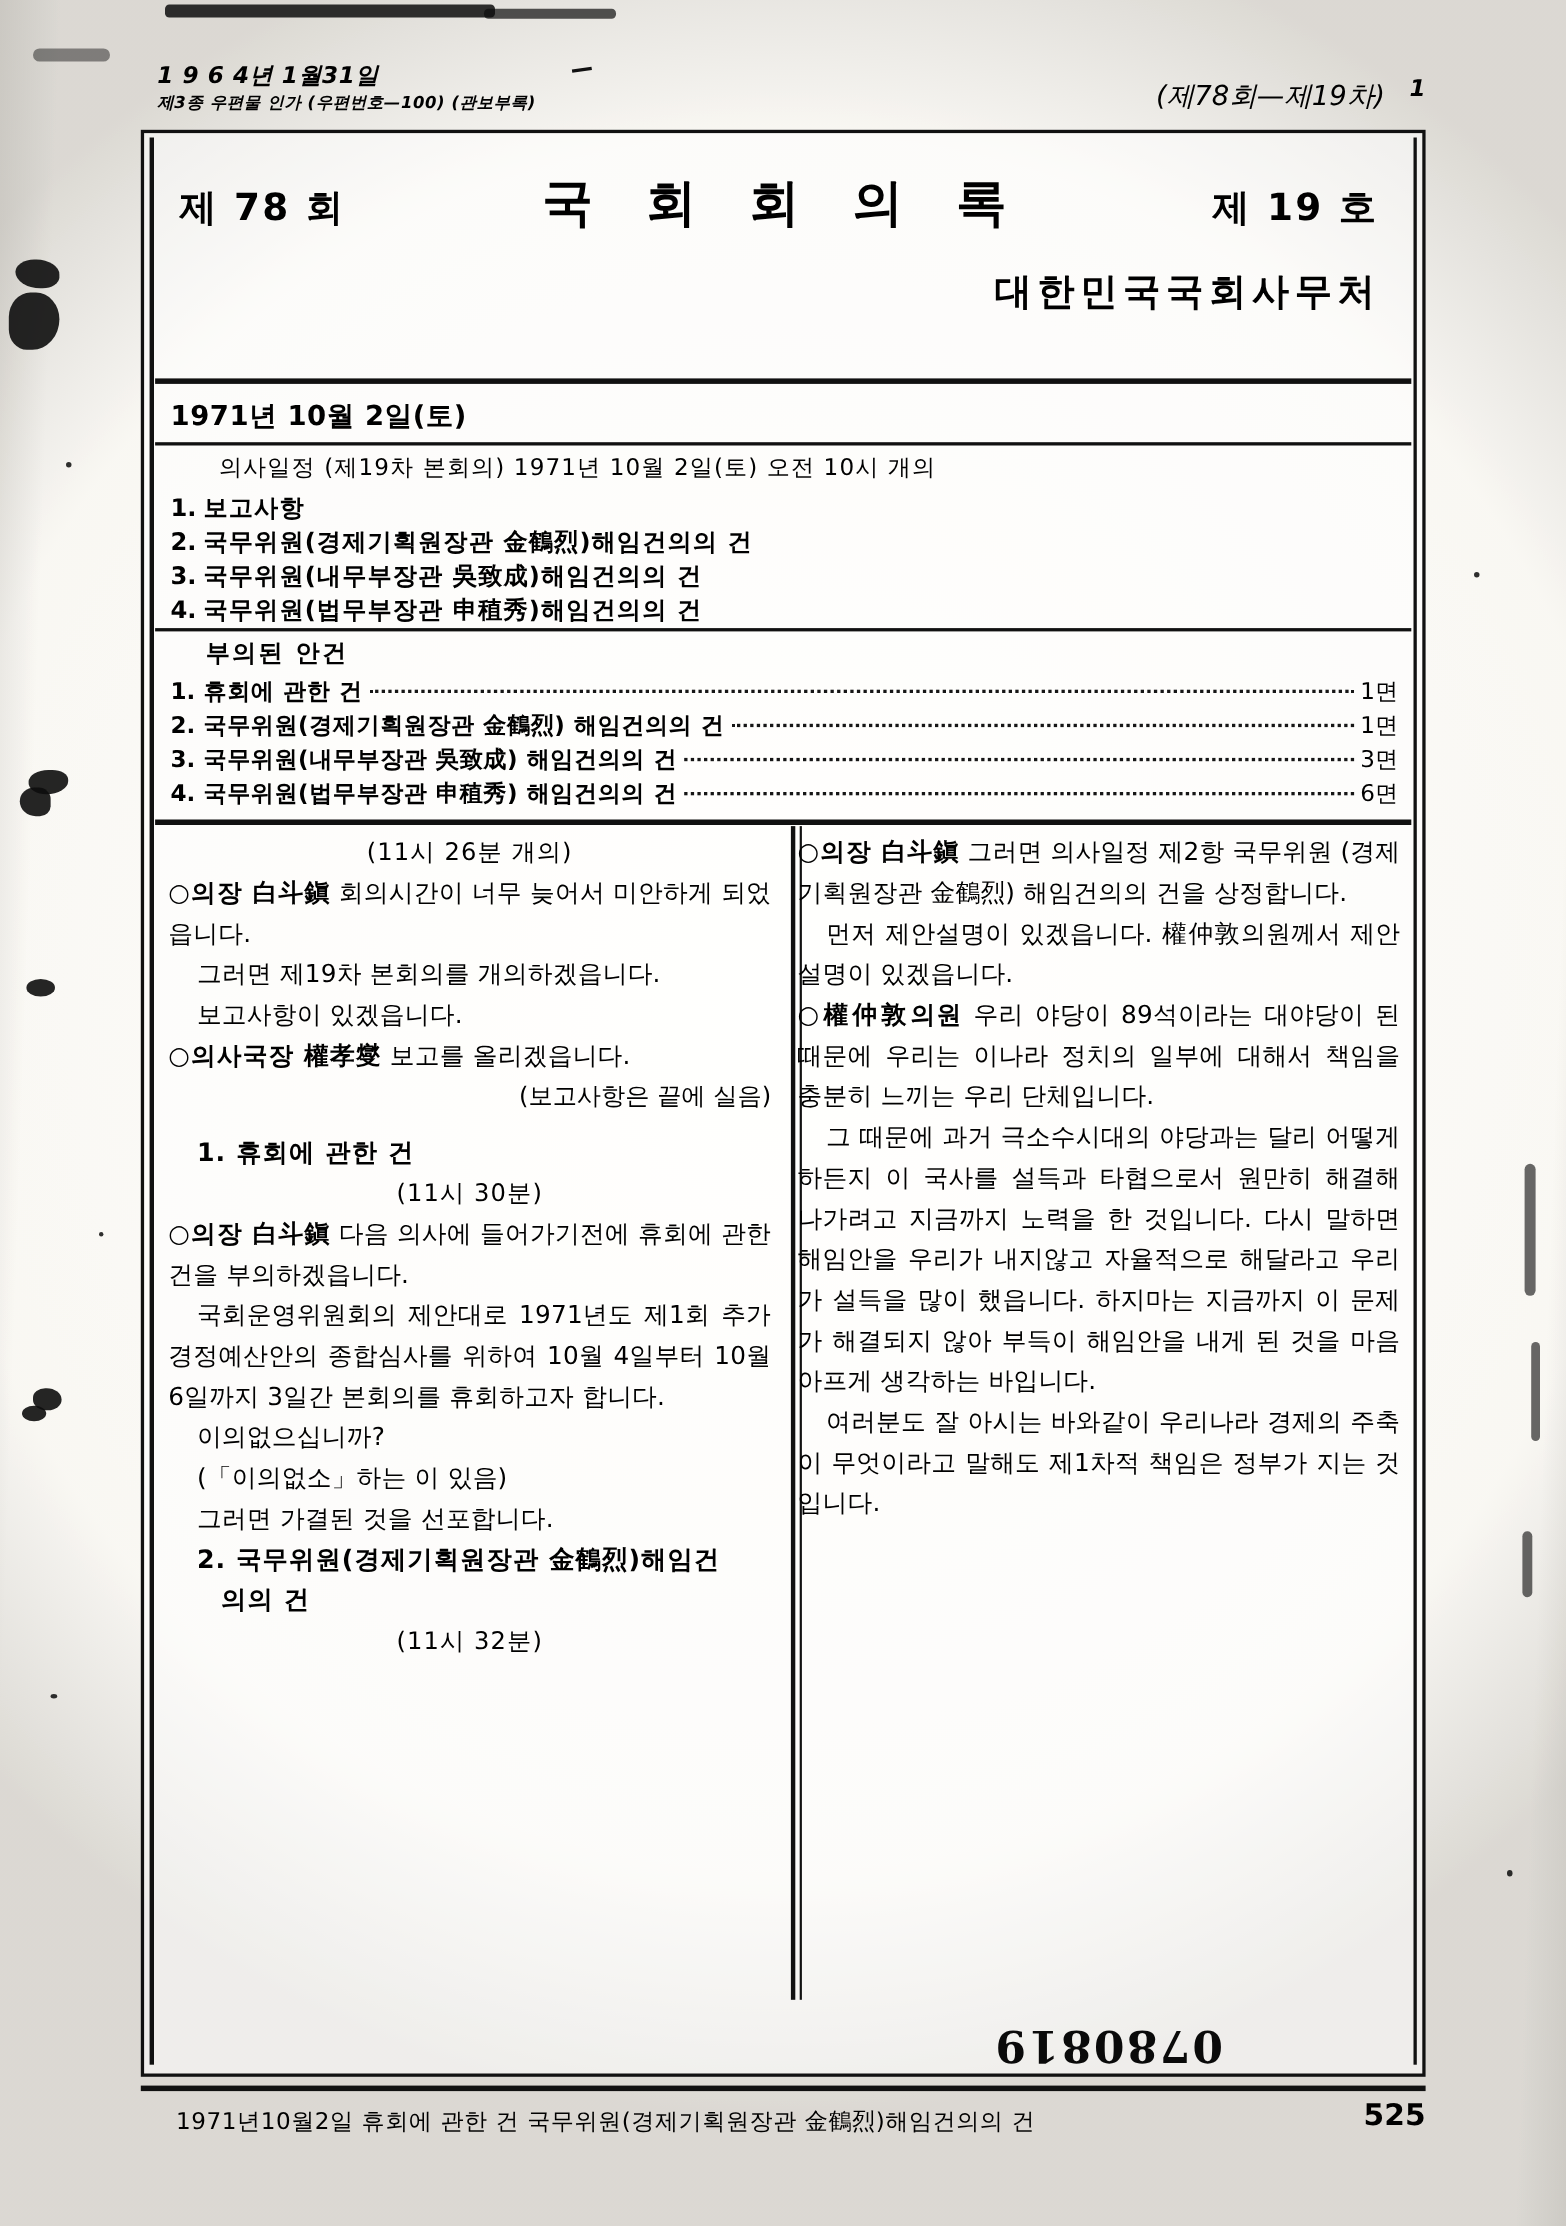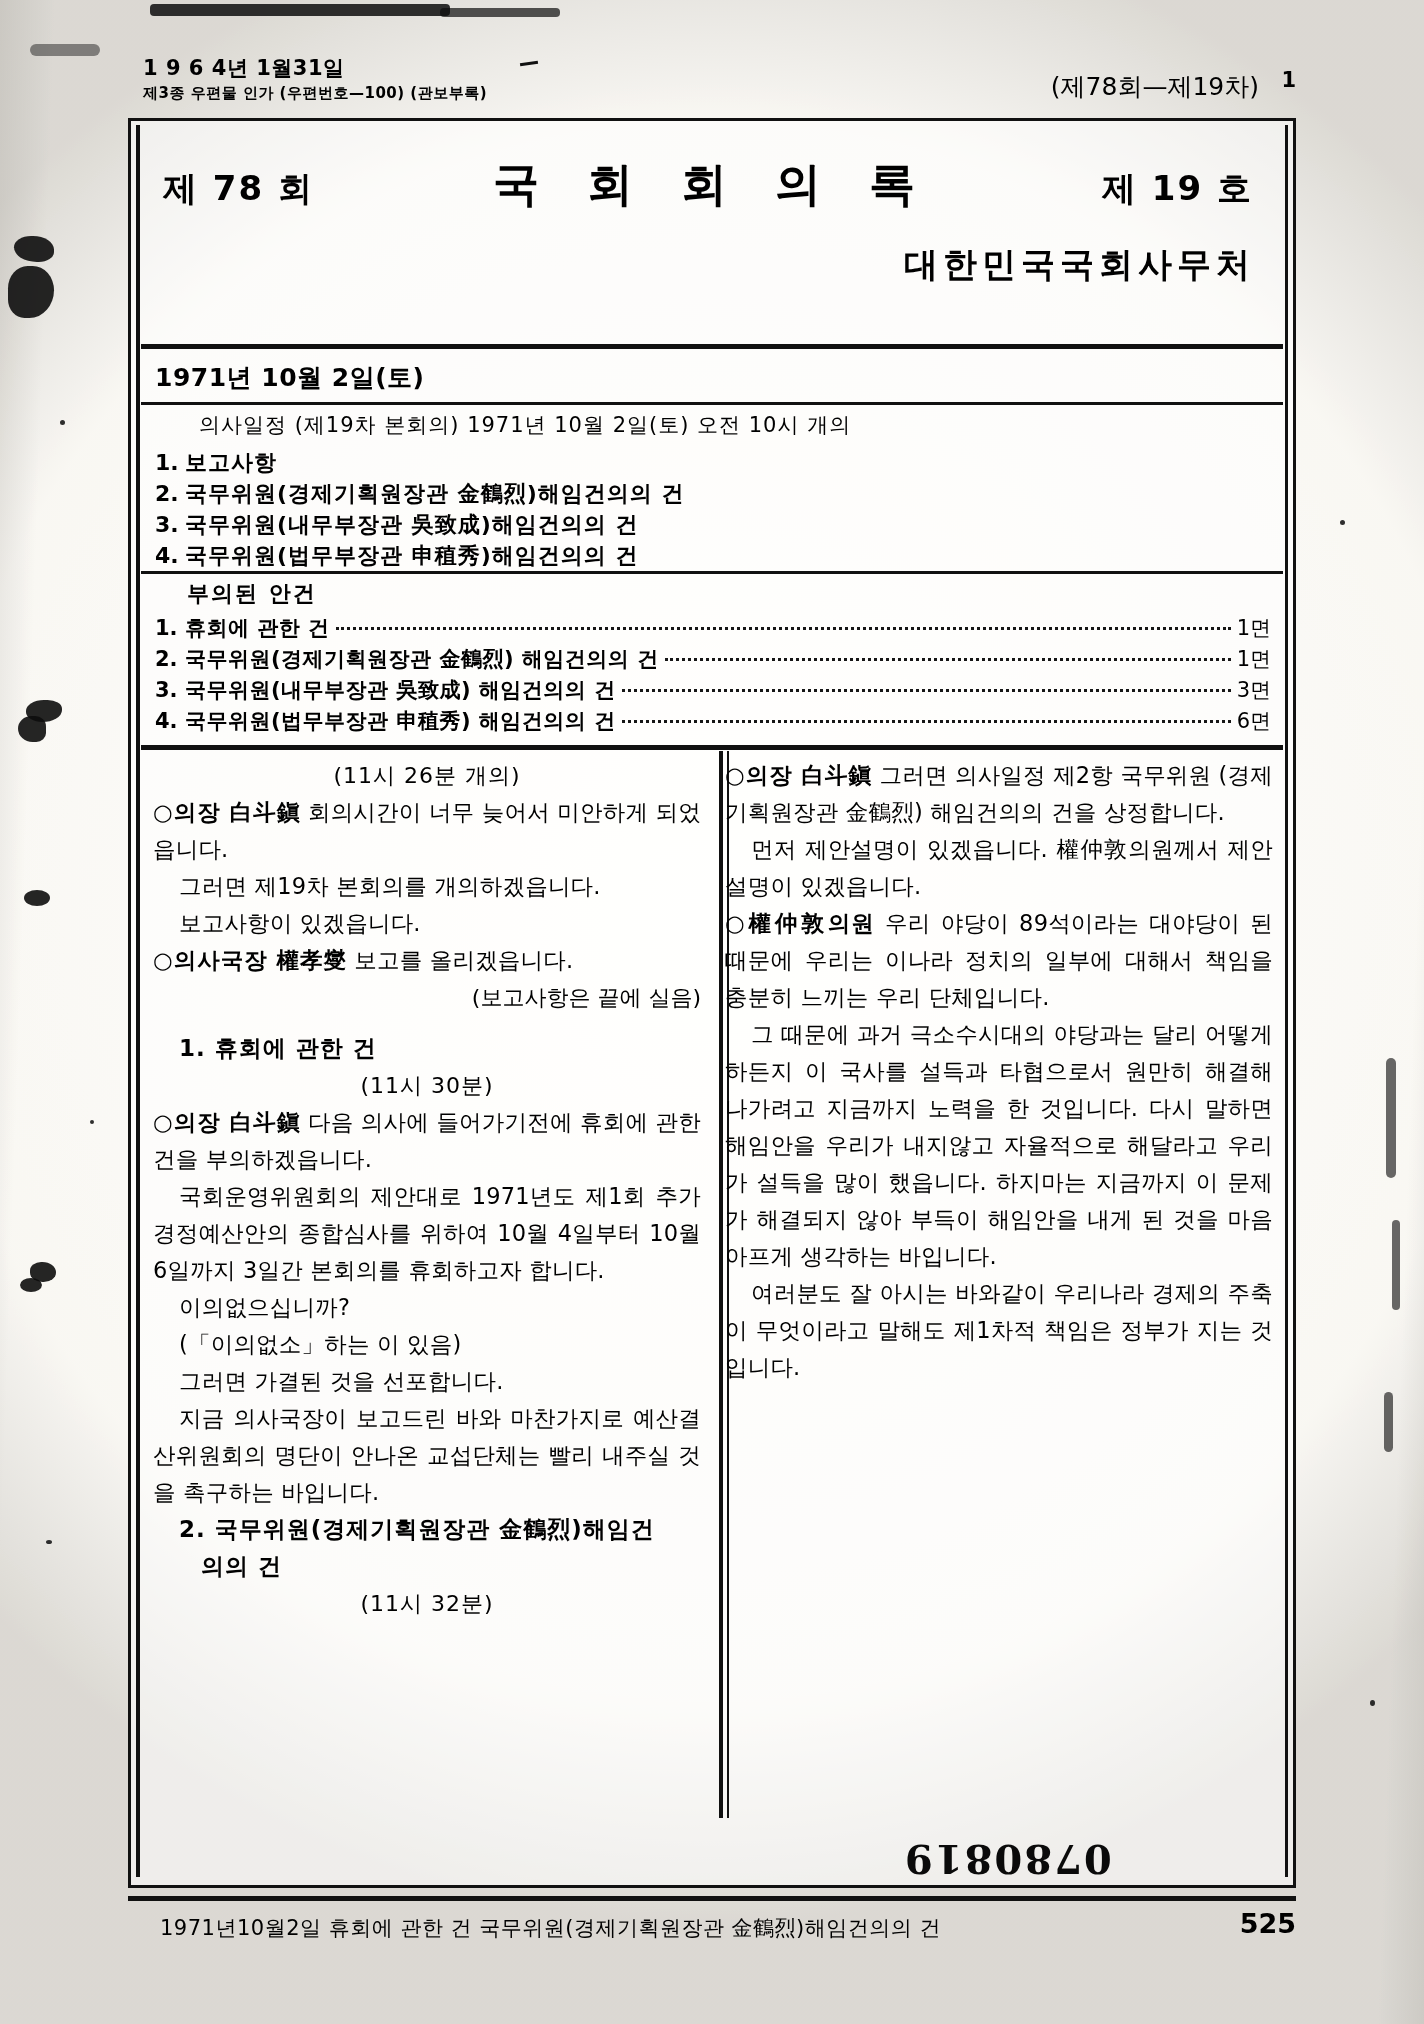--- a/index.html
+++ b/index.html
@@ -19,21 +19,21 @@
       radial-gradient(ellipse 70% 50% at 50% 45%, rgba(255,255,255,0) 0%, rgba(215,212,205,.20) 78%, rgba(170,166,158,.44) 100%),
       linear-gradient(92deg, rgba(160,156,148,.30) 0px, rgba(255,255,255,0) 55px),
       linear-gradient(272deg, rgba(160,156,148,.26) 0px, rgba(255,255,255,0) 46px),
       #fbfaf7;
     filter:contrast(1.04);
   }
   .speck{position:absolute;background:#121212;border-radius:50%;opacity:.88;}
   .blot{position:absolute;background:#0d0d0d;opacity:.9;}
 
   
-  #runhead{position:absolute;left:0;top:0;width:1424px;height:106px;}
+  #runhead{position:absolute;left:0;top:0;width:1424px;height:106px;font-style:italic;}
   .rh-l{position:absolute;left:143px;top:56px;font-weight:bold;letter-spacing:.5px;}
   .rh-l .l1{font-size:21px;line-height:25px;}
   .rh-l .l2{font-size:15px;line-height:25px;}
   .rh-r{position:absolute;right:165px;top:70px;font-size:25px;white-space:nowrap;}
   .rh-pg{position:absolute;right:128px;top:68px;font-size:21px;font-weight:bold;}
   .rh-tick{position:absolute;left:520px;top:62px;width:18px;height:3px;background:#111;transform:rotate(-8deg);}
 
   
   #frame{
     position:absolute;left:128px;top:118px;width:1168px;height:1770px;
@@ -243,21 +243,20 @@
       <div style="height:14px;"></div>
       <div class="sec-title">1.  휴회에  관한 건</div>
       <div class="time">(11시  30분)</div>
       <div class="p hang">
         <span class="spk">○의장  白斗鎭</span><span> 다음 의사에  들어가기전에  휴회에  관한  건을  부의하겠읍니다.</span>
       </div>
       <div class="p ind">국회운영위원회의  제안대로  1971년도  제1회  추가경정예산안의  종합심사를  위하여  10월  4일부터  10월  6일까지  3일간  본회의를  휴회하고자  합니다.</div>
       <div class="p ind">이의없으십니까?</div>
       <div class="p ind">(「이의없소」하는  이  있음)</div>
       <div class="p ind">그러면  가결된  것을  선포합니다.</div>
-      <div class="p ind">지금  의사국장이  보고드린  바와  마찬가지로  예산결산위원회의  명단이  안나온  교섭단체는  빨리  내주실  것을  촉구하는  바입니다.</div>
       <div class="sec-title">2.  국무위원(경제기획원장관  金鶴烈)해임건</div>
       <div class="sec-title cont">의의  건</div>
       <div class="time">(11시  32분)</div>
     </div>
 
     <div class="bd-col right">
       <div class="p hang">
         <span class="spk">○의장  白斗鎭</span><span> 그러면  의사일정  제2항 국무위원  (경제기획원장관  金鶴烈)  해임건의의  건을  상정합니다.</span>
       </div>
       <div class="p ind">먼저  제안설명이  있겠읍니다.  權仲敦의원께서  제안설명이  있겠읍니다.</div>

